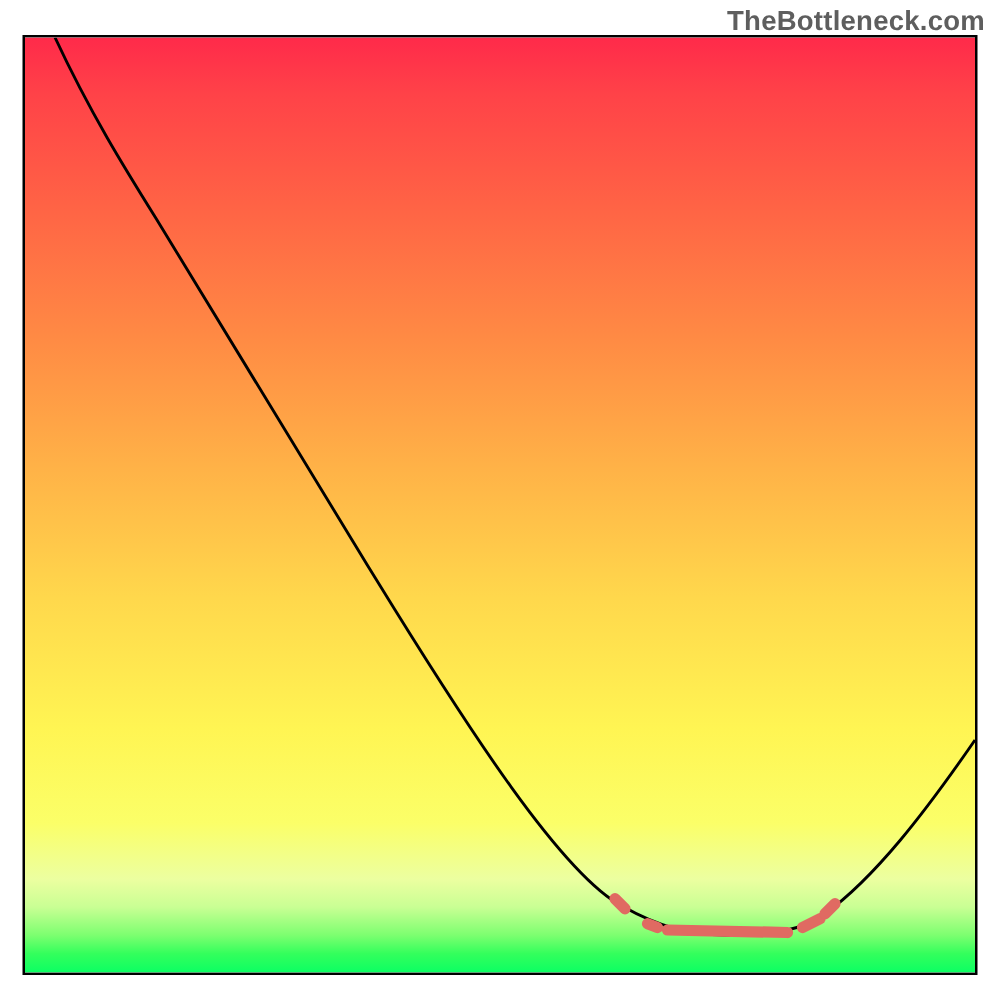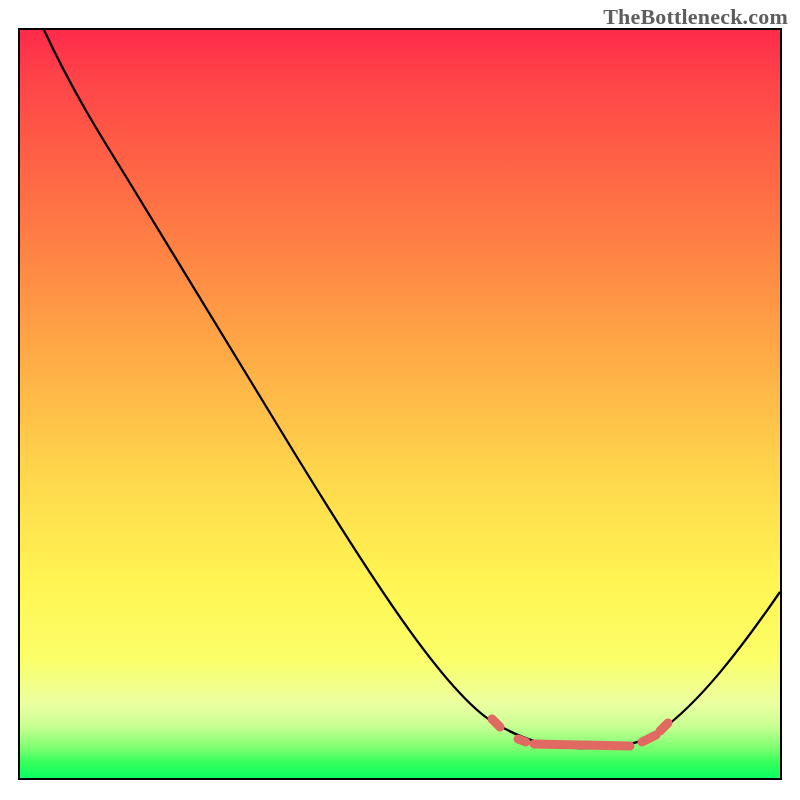--- a/index.html
+++ b/index.html
@@ -18,21 +18,20 @@
   }
   .watermark {
     position: absolute;
     top: 4px;
     right: 12px;
     font-size: 22px;
     font-weight: 600;
     color: #5e5e5e;
     letter-spacing: 0.2px;
     z-index: 5;
-    font-family: Liberation Serif, serif;
   }
   .plot {
     position: absolute;
     left: 18px;
     top: 28px;
     width: 764px;
     height: 752px;
     border: 2px solid #000;
     box-sizing: border-box;
     overflow: hidden;

